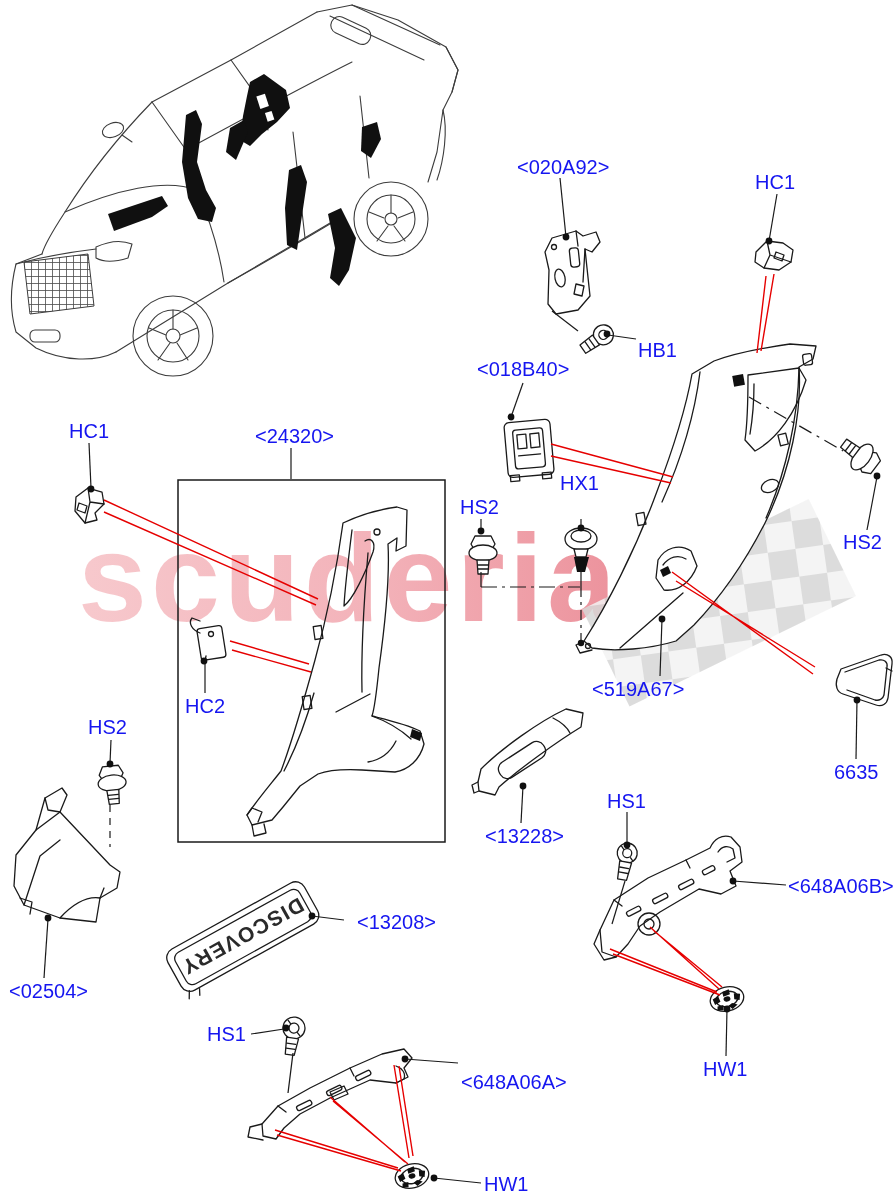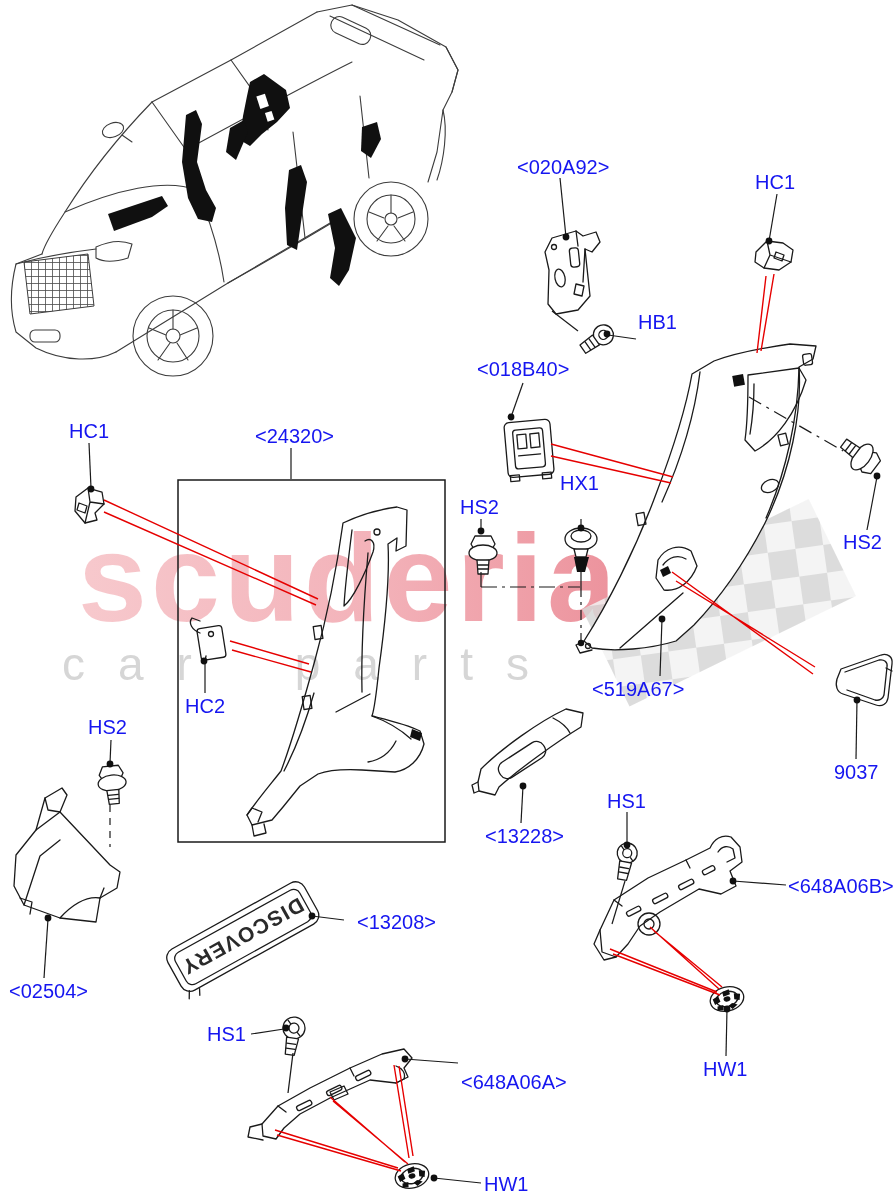--- a/index.html
+++ b/index.html
@@ -29,21 +29,20 @@
   .artw{stroke:#1a1a1a;stroke-width:1.3;fill:#ffffff;stroke-linejoin:round;stroke-linecap:round;}
   .blk{fill:#101010;stroke:none;}
   .car{stroke:#3c3c3c;stroke-width:1.1;fill:none;stroke-linejoin:round;stroke-linecap:round;}
 </style>
 </head>
 <body>
 
 <div id="stage">
 
   <div id="wm-brand">scuderia</div>
-  <div id="wm-sub">car parts</div>
 
   <svg width="895" height="1200" viewBox="0 0 895 1200">
     <defs>
       <pattern id="checker" width="56" height="56" patternUnits="userSpaceOnUse" patternTransform="rotate(18 0 0)">
         <rect width="28" height="28" fill="#d7d7d7"></rect>
         <rect x="28" y="28" width="28" height="28" fill="#d7d7d7"></rect>
         <rect x="28" width="28" height="28" fill="#f3f3f3"></rect>
         <rect y="28" width="28" height="28" fill="#f3f3f3"></rect>
       </pattern>
       <pattern id="hatch" width="7" height="7" patternUnits="userSpaceOnUse">
@@ -377,29 +376,29 @@
       <path class="red" d="M650,927 L719,989 M654,931 L722,987"></path>
       <path class="red" d="M610,949 L717,992 M613,954 L720,995"></path>
       <path class="red" d="M394,1065 L409,1158 M399,1066 L413,1156"></path>
       <path class="red" d="M330,1097 L405,1162 M333,1101 L408,1164"></path>
       <path class="red" d="M275,1130 L398,1168 M277,1135 L401,1171"></path>
     </g>
   </svg>
 
   <div class="part-label" style="left:517px;top:157px">&lt;020A92&gt;</div>
   <div class="part-label" style="left:755px;top:172px">HC1</div>
-  <div class="part-label" style="left:638px;top:312px">HB1</div>
+  <div class="part-label" style="left:638px;top:340px">HB1</div>
   <div class="part-label" style="left:477px;top:359px">&lt;018B40&gt;</div>
   <div class="part-label" style="left:843px;top:532px">HS2</div>
   <div class="part-label" style="left:69px;top:421px">HC1</div>
   <div class="part-label" style="left:255px;top:426px">&lt;24320&gt;</div>
   <div class="part-label" style="left:460px;top:497px">HS2</div>
   <div class="part-label" style="left:560px;top:473px">HX1</div>
   <div class="part-label" style="left:592px;top:679px">&lt;519A67&gt;</div>
-  <div class="part-label" style="left:834px;top:762px">9037</div>
+  <div class="part-label" style="left:834px;top:762px">6635</div>
   <div class="part-label" style="left:185px;top:696px">HC2</div>
   <div class="part-label" style="left:88px;top:717px">HS2</div>
   <div class="part-label" style="left:9px;top:981px">&lt;02504&gt;</div>
   <div class="part-label" style="left:485px;top:826px">&lt;13228&gt;</div>
   <div class="part-label" style="left:607px;top:791px">HS1</div>
   <div class="part-label" style="left:788px;top:876px">&lt;648A06B&gt;</div>
   <div class="part-label" style="left:703px;top:1059px">HW1</div>
   <div class="part-label" style="left:357px;top:912px">&lt;13208&gt;</div>
   <div class="part-label" style="left:207px;top:1024px">HS1</div>
   <div class="part-label" style="left:461px;top:1072px">&lt;648A06A&gt;</div>

